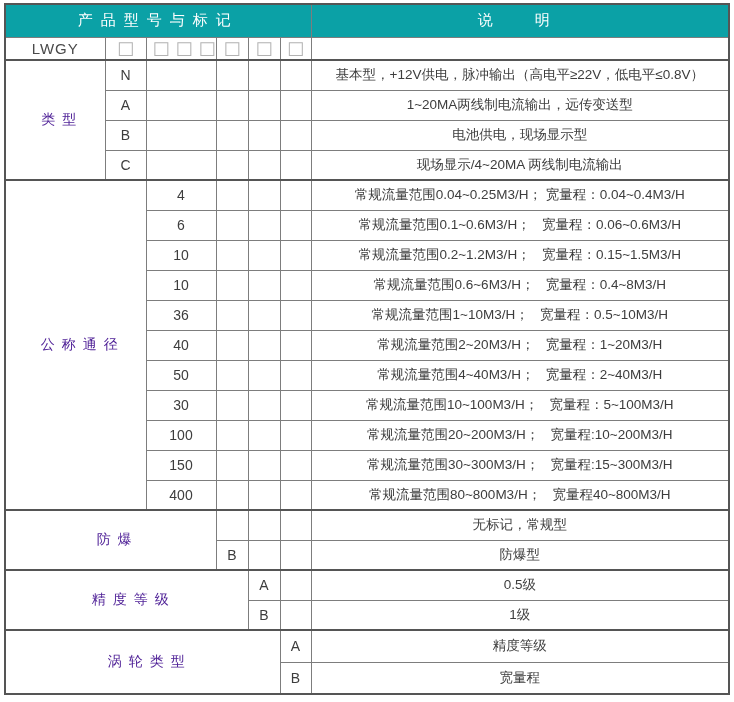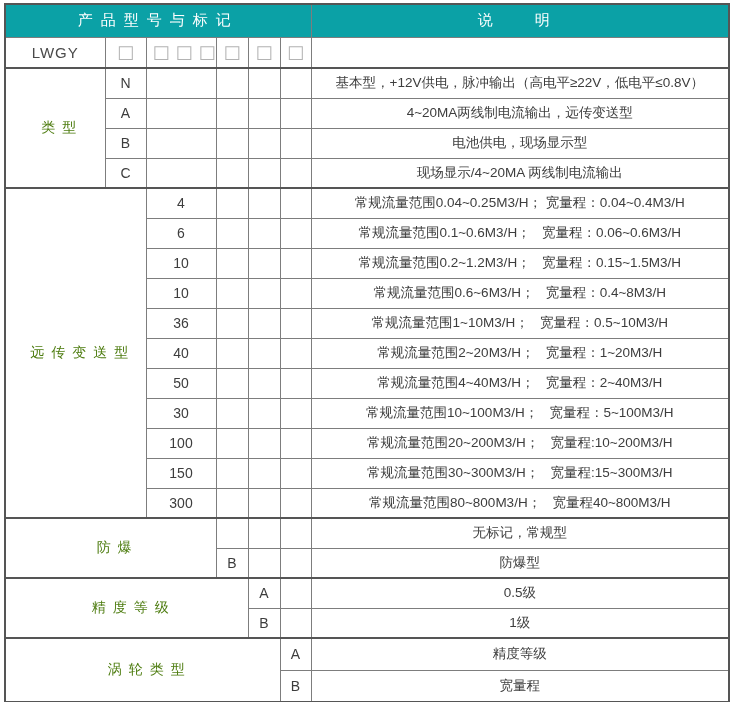--- a/index.html
+++ b/index.html
@@ -18,21 +18,21 @@
   td, th {
     border:1px solid #7d7d7d;
     text-align:center;
     vertical-align:middle;
     padding:0;
     overflow:hidden;
     font-weight:normal;
   }
   tr { height:30px; }
   tr.r-header { height:33px; }
-  tr.r-model { height:31px;border-radius:6px; }
+  tr.r-model { height:23px;border-radius:6px; }
   tr.r-tall { height:32px; }
   tr.sec td { border-top:2px solid #555555; }
 
   th.col-head {
     background:#0ba1a6;
     color:#ffffff;
     font-size:15px;
   }
   th.model-head { letter-spacing:8px; }
   th.desc-head  { letter-spacing:42px; padding-left:30px; }
@@ -43,21 +43,21 @@
     color:#b3b3b3;
     font-size:18px;
     letter-spacing:6px;
     padding-left:6px;
     line-height:1;
   }
   .vlabel {
     font-size:14px;
     letter-spacing:7px;
     padding-left:14px;
-    color:#4d7c0f;
+    color:#4c1d95;
   }
   .code { font-size:14px; color:#3d3d3d; }
   .desc { font-size:13.5px; white-space:pre; color:#3d3d3d;margin-left:16px; }
 </style>
 </head>
 <body>
 
 <div class="wrap">
 <table class="spec">
   <colgroup>
@@ -94,41 +94,41 @@
     <td></td>
     <td></td>
     <td class="desc">基本型，+12V供电，脉冲输出（高电平≥22V，低电平≤0.8V）</td>
   </tr>
   <tr>
     <td class="code">A</td>
     <td></td>
     <td></td>
     <td></td>
     <td></td>
-    <td class="desc">4~20MA两线制电流输出，远传变送型</td>
+    <td class="desc">1~20MA两线制电流输出，远传变送型</td>
   </tr>
   <tr>
     <td class="code">B</td>
     <td></td>
     <td></td>
     <td></td>
     <td></td>
     <td class="desc">电池供电，现场显示型</td>
   </tr>
   <tr>
     <td class="code">C</td>
     <td></td>
     <td></td>
     <td></td>
     <td></td>
     <td class="desc">现场显示/4~20MA 两线制电流输出</td>
   </tr>
 
   <tr class="sec">
-    <td class="vlabel" rowspan="11" colspan="2">远传变送型</td>
+    <td class="vlabel" rowspan="11" colspan="2">公称通径</td>
     <td class="code">4</td>
     <td></td>
     <td></td>
     <td></td>
     <td class="desc">常规流量范围0.04~0.25M3/H； 宽量程：0.04~0.4M3/H</td>
   </tr>
   <tr>
     <td class="code">6</td>
     <td></td>
     <td></td>
@@ -185,21 +185,21 @@
     <td class="desc">常规流量范围20~200M3/H；   宽量程:10~200M3/H</td>
   </tr>
   <tr>
     <td class="code">150</td>
     <td></td>
     <td></td>
     <td></td>
     <td class="desc">常规流量范围30~300M3/H；   宽量程:15~300M3/H</td>
   </tr>
   <tr>
-    <td class="code">300</td>
+    <td class="code">400</td>
     <td></td>
     <td></td>
     <td></td>
     <td class="desc">常规流量范围80~800M3/H；   宽量程40~800M3/H</td>
   </tr>
 
   <tr class="sec">
     <td class="vlabel" rowspan="2" colspan="3">防爆</td>
     <td class="code"></td>
     <td></td>

